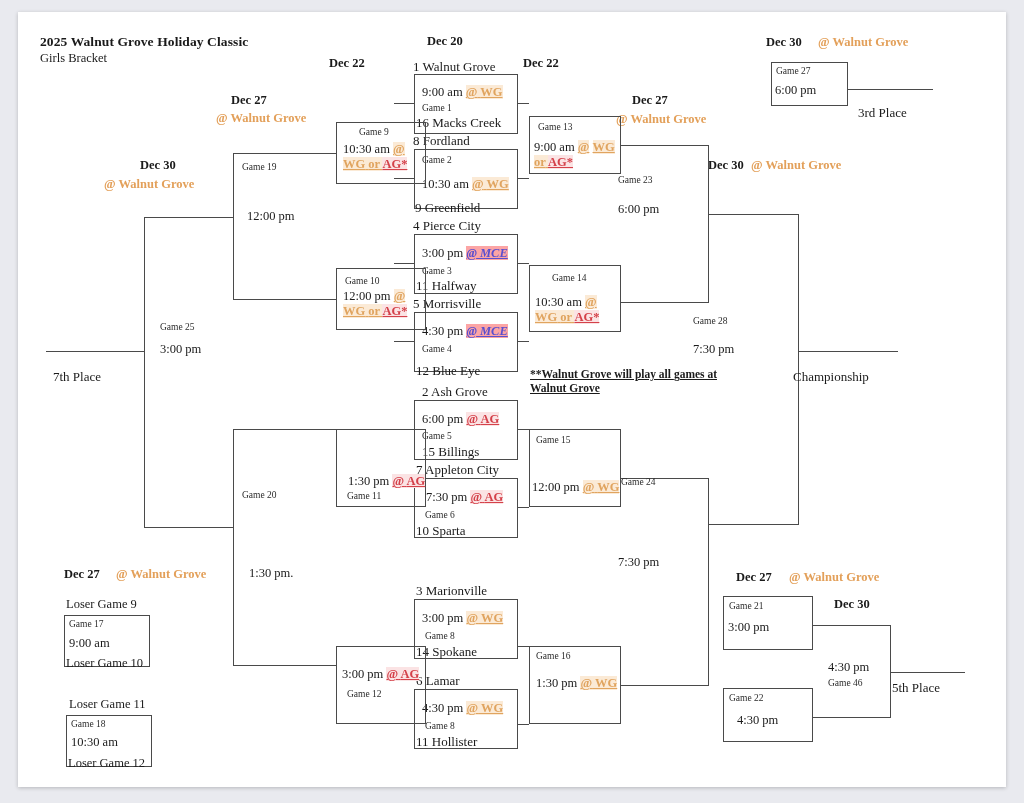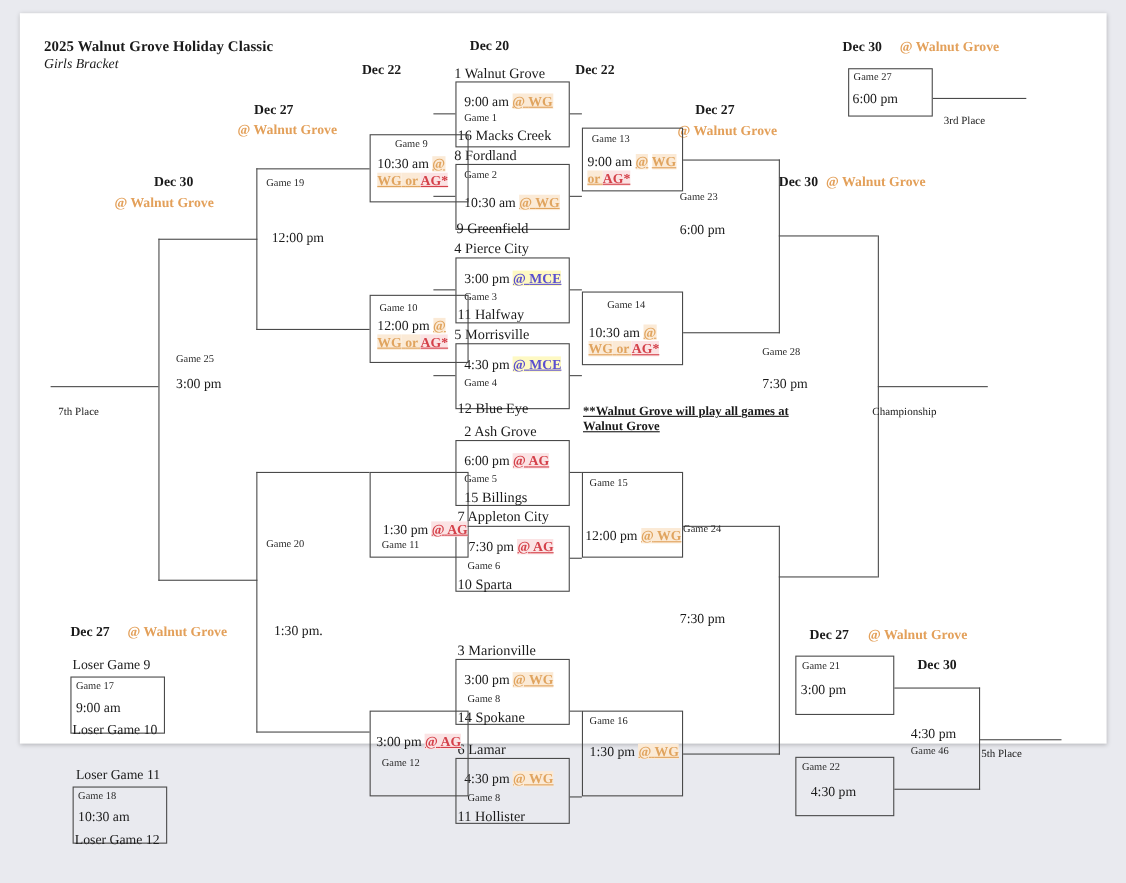--- a/index.html
+++ b/index.html
@@ -5,41 +5,41 @@
   html,body{margin:0;padding:0;background:#e9eaef;}
   body{font-family:"Liberation Serif", serif;}
   #page{
     position:relative;
     width:1024px;height:803px;
     background:#e9eaef;
     overflow:hidden;
   }
   #sheet{
     position:absolute;left:18px;top:12px;
-    width:988px;height:664px;
+    width:988px;height:775px;
     background:#ffffff;
     box-shadow:0 1px 4px rgba(0,0,0,.22);
   }
   
   .t{position:absolute;white-space:nowrap;color:#1a1a1a;font-family:"Liberation Serif",serif;}
   .title{font-size:13.5px;font-weight:bold;letter-spacing:.1px;}
-  .subtitle{font-size:12.5px;font-style:italic;}
+  .subtitle{font-size:12.5px;}
   .datehdr{font-size:12.5px;font-weight:bold;}
   .venue{font-size:12.5px;font-weight:bold;color:#e3a05a;}
   .team{font-size:13px;}
   .time{font-size:12.5px;}
   .gname{font-size:9.5px;color:#2b2b2b;}
-  .place{font-size:10px;}
+  .place{font-size:13px;}
   .note{font-size:11.5px;font-weight:bold;text-decoration:underline;line-height:14px;}
   .loser{font-size:12.5px;}
   
   .lk{text-decoration:underline;font-weight:bold;}
   .lk-wg{color:#e0a45f;background:#fbead6;}
   .lk-ag{color:#d4414a;background:#fbe3e4;}
-  .lk-mce{color:#5a4fcf;background:#fef9c3;}
+  .lk-mce{color:#5a4fcf;background:#fca5a5;font-style:italic;}
   .at{font-weight:bold;}
   
   .box{position:absolute;border:1.4px solid #4a4a4a;box-sizing:border-box;background:transparent;}
   .hl{position:absolute;background:#4a4a4a;height:1.4px;}
   .vl{position:absolute;background:#4a4a4a;width:1.4px;}
 </style>
 </head>
 <body>
 
 <div id="page">

